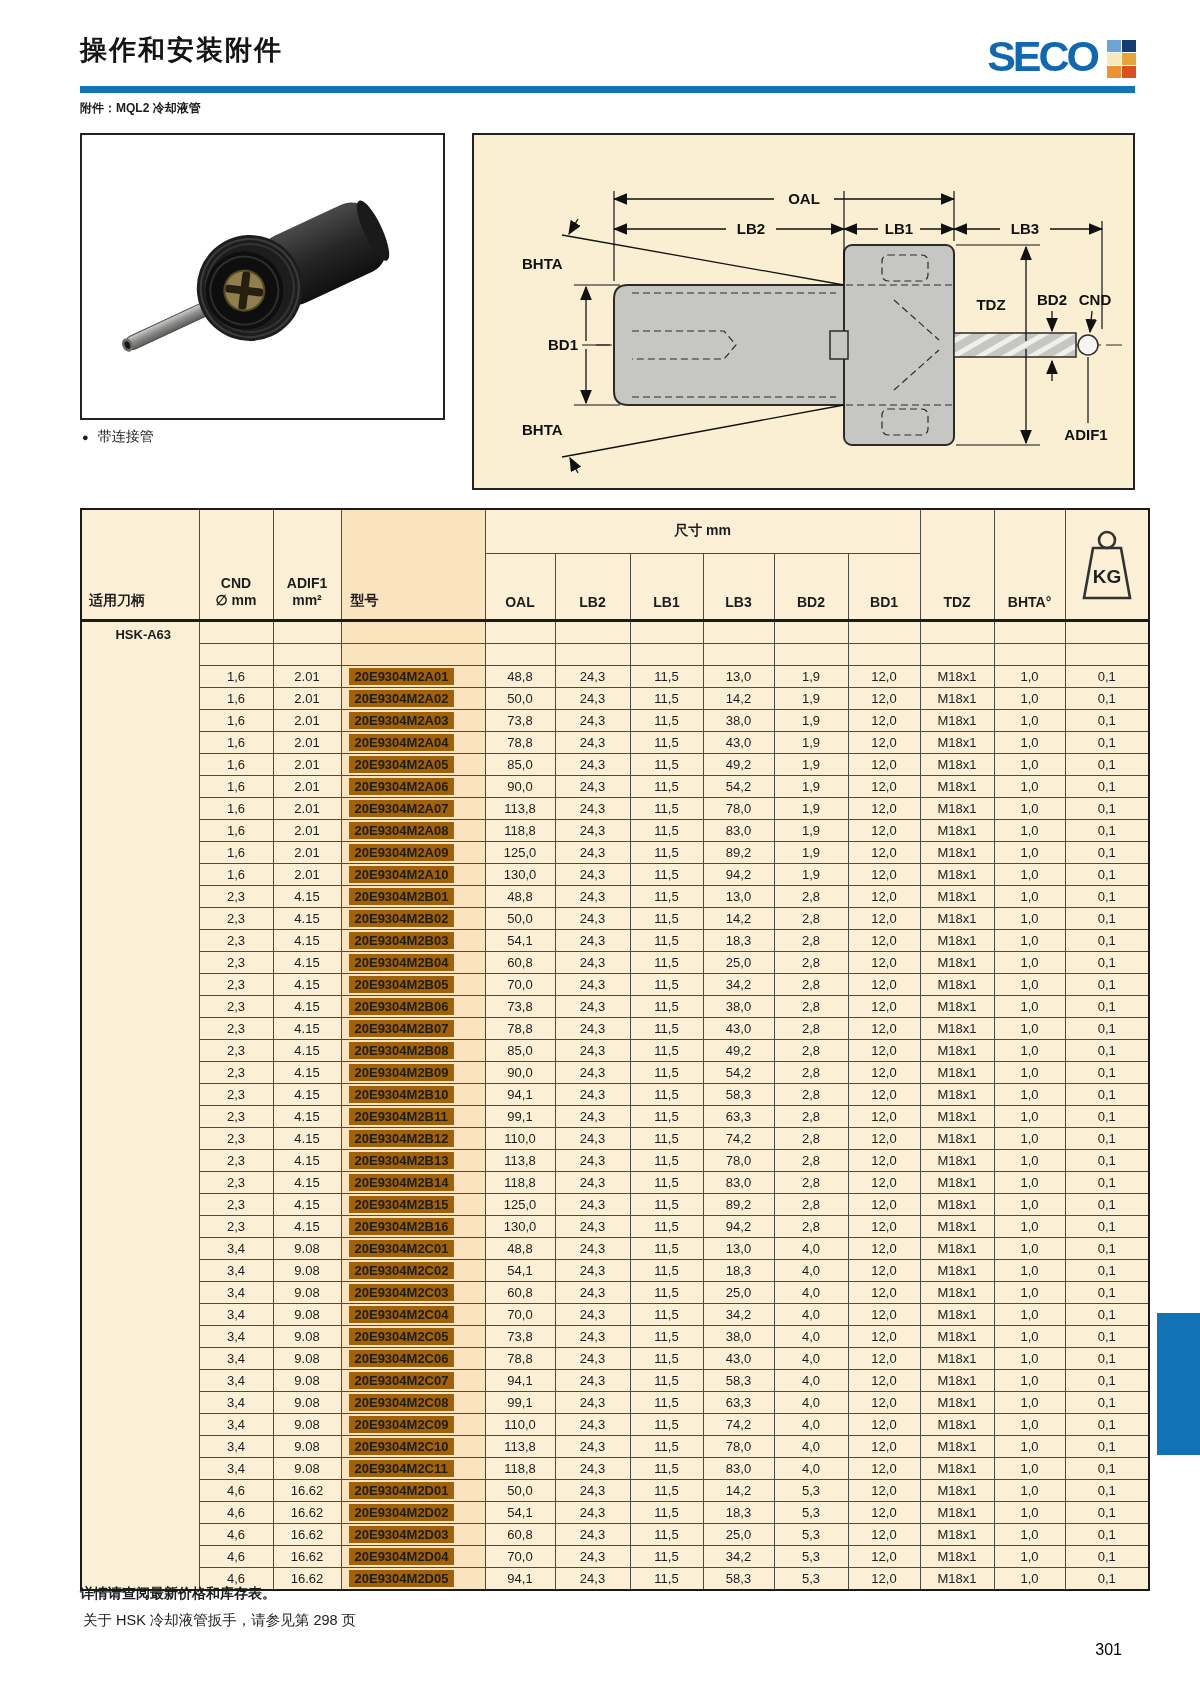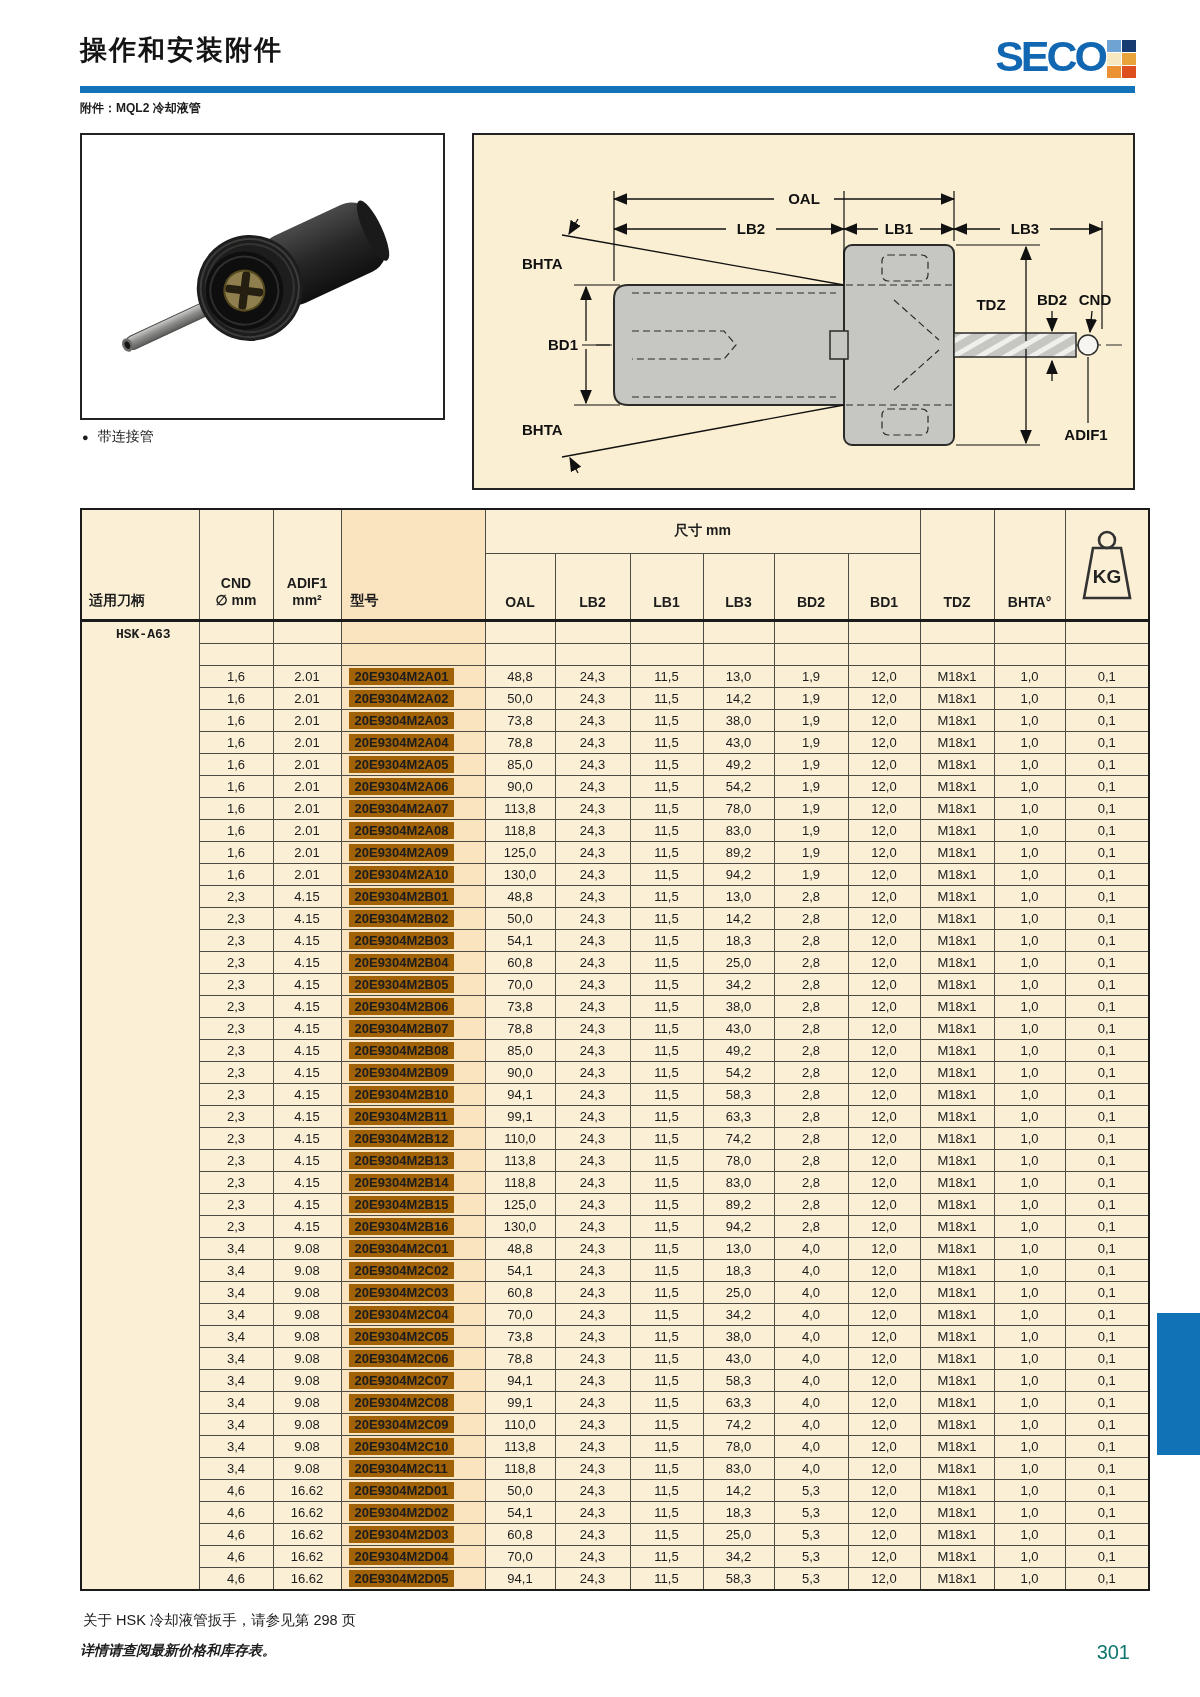--- a/index.html
+++ b/index.html
@@ -1,21 +1,21 @@
 <!DOCTYPE html>
 <html><head>
 <meta charset="utf-8">
 <style>
   html,body{margin:0;padding:0;}
   body{width:1200px;height:1697px;position:relative;background:#ffffff;
        font-family:"Liberation Sans",sans-serif;color:#1c1c1c;overflow:hidden;}
 
   .page-title{position:absolute;left:80px;top:32px;font-size:27px;font-weight:bold;
               color:#141414;letter-spacing:2px;}
-  .logo{position:absolute;top:38px;right:64px;display:flex;align-items:flex-start;gap:2px;}
+  .logo{position:absolute;top:38px;right:64px;display:flex;align-items:flex-start;gap:10px;}
   .logo-text{color:#1167B1;font-size:43px;font-weight:bold;letter-spacing:-3px;line-height:0.85;}
   .logo-squares{display:grid;grid-template-columns:14px 14px;grid-auto-rows:12px;gap:1px;margin-top:2px;}
   .logo-squares div{width:14px;height:12px;}
   .sq1{background:#6FA3D4;} .sq2{background:#173C72;}
   .sq3{background:#F6E9C0;} .sq4{background:#E8A33B;}
   .sq5{background:#EC9134;} .sq6{background:#DE4F1F;}
 
   .blue-rule{position:absolute;left:80px;top:86px;width:1055px;height:7px;background:#1273B9;}
   .subtitle{position:absolute;left:80px;top:100px;font-size:12px;font-weight:bold;}
 
@@ -43,29 +43,29 @@
   .h-model{text-align:left !important;padding-left:9px !important;}
   .h-two{line-height:1.25;}
   .h-kg{vertical-align:middle !important;padding-bottom:0 !important;}
   .kg-icon{display:block;margin:2px auto 0 auto;}
   .h-model,.model-cell{background:#FAE3BF !important;}
 
   .spec-table tbody{border-top:3px solid #1a1a1a;}
   .spec-table tbody td{font-size:13px;text-align:center;height:21px;}
   .thin-row td{height:11px;}
   .holder-cell{vertical-align:top;text-align:right;font-weight:bold;
-               font-size:13.5px;padding:5px 0 0 6px !important;font-family:Liberation Mono, monospace;}
+               font-size:13.5px;padding:5px 0 0 6px !important;}
   .model-cell{text-align:left !important;padding-left:7px !important;}
   .model-hl{display:inline-block;background:#a16207;font-weight:bold;
             padding:1px 6px;font-size:13px;}
 
-  .footer-note-1{position:absolute;left:80px;top:1642px;font-size:14px;font-weight:bold;font-style:italic;}
+  .footer-note-1{position:absolute;left:80px;top:1585px;font-size:14px;font-weight:bold;}
   .footer-note-2{position:absolute;left:83px;top:1611px;font-size:14.5px;}
   .page-tab{position:absolute;right:0;top:1313px;width:43px;height:142px;background:#1272B6;}
-  .page-number{position:absolute;right:70px;top:1641px;font-size:20px;color:#0f766e;}
+  .page-number{position:absolute;right:78px;top:1641px;font-size:16px;color:#000000;}
 </style>
 </head>
 <body>
 
 <div class="page-title">操作和安装附件</div>
 
 <div class="logo">
   <div class="logo-text">SECO</div>
   <div class="logo-squares">
     <div class="sq1"></div>

